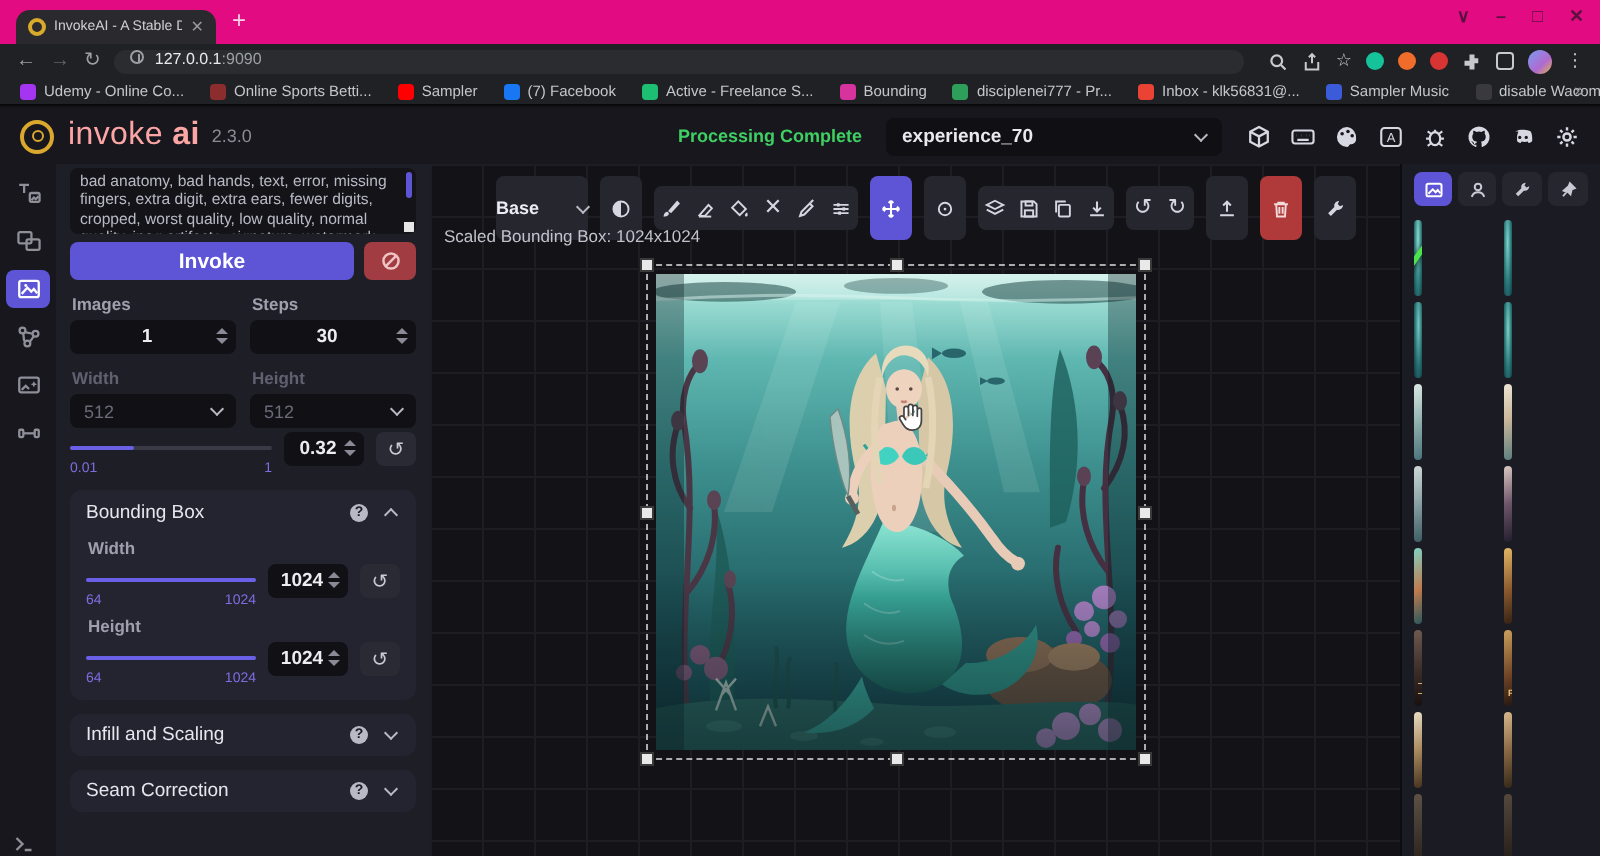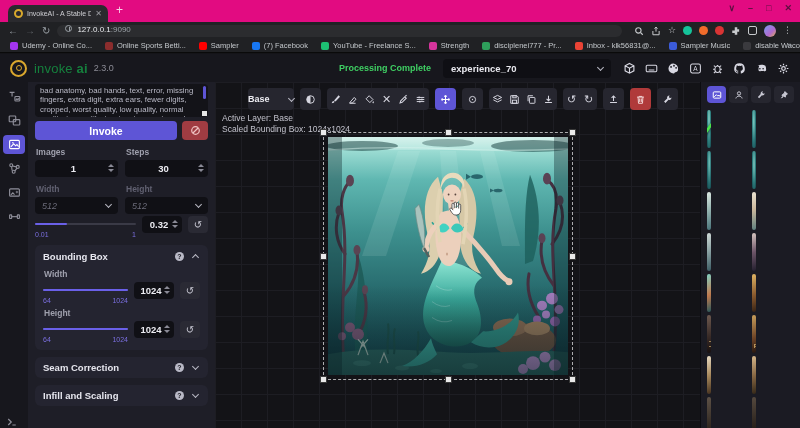--- a/index.html
+++ b/index.html
@@ -37,21 +37,21 @@
   .bm{display:flex;align-items:center;gap:4px;flex:none;}
   .bfav{width:8px;height:8px;border-radius:2px;flex:none;}
   .blabel{font-size:7.5px;color:#c3c7cb;white-space:nowrap;}
   .bm-overflow{margin-left:auto;color:#9aa0a6;font-size:9px;}
 
   
   .appheader{position:absolute;top:54px;left:0;right:0;height:28px;background:#17171d;
     display:flex;align-items:center;padding:0 10px;}
   .logo{width:17px;height:17px;border:2.6px solid #dba82e;border-radius:50%;display:flex;align-items:center;justify-content:center;flex:none;}
   .logo-inner{width:6px;height:6px;border:1.8px solid #dba82e;border-radius:50%;}
-  .brand{margin-left:7px;font-size:13px;color:#15803d;letter-spacing:.2px;}
+  .brand{margin-left:7px;font-size:16px;color:#fca5a5;letter-spacing:.2px;}
   .brand .bold{font-weight:bold;}
   .version{margin-left:6px;font-size:9px;color:#8b8b95;}
   .status{margin-left:auto;font-size:9px;font-weight:bold;color:#3fcf63;}
   .model{margin-left:12px;width:168px;height:19px;background:#0f0f14;border-radius:4px;
     display:flex;align-items:center;padding:0 8px;color:#e9e9ef;font-size:9.5px;font-weight:bold;}
   .chev{width:5px;height:5px;border-right:1.4px solid #b9b9c4;border-bottom:1.4px solid #b9b9c4;
     transform:rotate(45deg);margin-left:auto;margin-top:-2px;flex:none;}
   .chev.up{transform:rotate(-135deg);margin-top:2px;}
   .hicons{display:flex;align-items:center;gap:9px;margin-left:12px;color:#d8d8e2;}
   .hicon{width:13px;height:13px;display:flex;}
@@ -82,45 +82,45 @@
   .flabel{font-size:8.5px;font-weight:bold;color:#9fa0ad;margin:2px 0 3px 1px;white-space:nowrap;}
   .flabel.dim{color:#606070;}
   .numbox{height:17px;background:#101015;border-radius:4px;position:relative;display:flex;align-items:center;
     justify-content:center;color:#ececf2;font-size:9.5px;font-weight:bold;}
   .numbox .val{margin-right:6px;}
   .stepper{position:absolute;right:4px;top:3.5px;display:flex;flex-direction:column;gap:2.5px;}
   .tri-up{width:0;height:0;border-left:3px solid transparent;border-right:3px solid transparent;border-bottom:3.5px solid #8a8a96;}
   .tri-dn{width:0;height:0;border-left:3px solid transparent;border-right:3px solid transparent;border-top:3.5px solid #8a8a96;}
   .selbox{height:17px;background:#101015;border-radius:4px;display:flex;align-items:center;padding:0 7px;
     color:#ececf2;font-size:9px;font-weight:bold;}
-  .selbox.dimval{color:#6a6a78;font-weight:normal;font-style:italic;}
+  .selbox.dimval{color:#6a6a78;font-weight:normal;}
   .sliderline{display:flex;align-items:flex-start;gap:6px;margin-top:2px;}
   .slwrap{flex:1;padding-top:1px;}
   .slider{position:relative;height:13px;}
   .track{position:absolute;left:0;right:0;top:5.5px;height:2.6px;background:#3a3a46;border-radius:2px;}
   .fill{position:absolute;left:0;top:5.5px;height:2.6px;background:#6a60e8;border-radius:2px;}
   .thumb{position:absolute;top:2px;width:3.5px;height:9.5px;background:#fff;border-radius:2px;}
   .minmax{display:flex;justify-content:space-between;font-size:7px;color:#7b6fe0;margin-top:1px;}
   .valuebox{width:40px;flex:none;}
   .resetbtn{width:20px;height:17px;flex:none;background:#2a2a34;border-radius:4px;color:#c9c9d4;font-size:10px;
     display:flex;align-items:center;justify-content:center;}
   .accordion{background:#242430;border-radius:6px;margin-top:7px;padding:5px 8px 7px;}
   .acc-head{display:flex;align-items:center;height:13px;}
-  .acc-title{font-size:9.5px;font-weight:bold;color:#e6e6ee;}
+  .acc-title{font-size:9.5px;font-weight:normal;color:#e6e6ee;}
   .qicon{margin-left:auto;width:9px;height:9px;border-radius:50%;background:#b9b9c6;color:#1a1a22;
     font-size:7px;font-weight:bold;display:flex;align-items:center;justify-content:center;line-height:1;}
   .acc-chev{margin-left:9px;margin-right:2px;}
   .acc-bar{background:#242430;border-radius:6px;margin-top:7px;height:21px;display:flex;align-items:center;padding:0 8px;}
 
   
   .canvasArea{position:absolute;left:215px;top:82px;width:485px;bottom:0;background:#131317;
     background-image:linear-gradient(#1d1d23 1px,transparent 1px),linear-gradient(90deg,#1d1d23 1px,transparent 1px);
     background-size:26px 26px;}
   .cv-toolbar{position:absolute;top:6px;left:33px;display:flex;align-items:center;gap:6px;}
-  .tb{height:22px;background:#26262f;border-radius:4px;display:flex;align-items:center;justify-content:center;color:#d6d6e0;}
+  .tb{height:32px;background:#26262f;border-radius:4px;display:flex;align-items:center;justify-content:center;color:#d6d6e0;}
   .tb.single{width:21px;}
   .tb.base{width:46px;gap:4px;font-size:9px;font-weight:bold;color:#ececf2;}
   .tb.active{background:#5e55d6;color:#fff;}
   .tb.danger{background:#b03a3a;color:#f4dada;}
   .tb-group{display:flex;background:#26262f;border-radius:4px;}
   .tbi{width:17px;height:22px;display:flex;align-items:center;justify-content:center;color:#d6d6e0;}
   .tb svg,.tbi svg{width:11px;height:11px;}
   .tglyph{font-size:11px;line-height:1;}
   .cv-info{position:absolute;left:7px;top:31px;font-size:8.5px;color:#c2c2cc;line-height:11px;}
   .genimage{position:absolute;left:113px;top:55px;width:240px;height:238px;}
@@ -230,25 +230,25 @@
       <span class="bm">
         <span class="bfav" style="background: rgb(255, 0, 0);"></span>
         <span class="blabel">Sampler</span>
       </span>
       <span class="bm">
         <span class="bfav" style="background: rgb(24, 119, 242);"></span>
         <span class="blabel">(7) Facebook</span>
       </span>
       <span class="bm">
         <span class="bfav" style="background: rgb(29, 191, 115);"></span>
-        <span class="blabel">YouTube - Freelance S...</span>
+        <span class="blabel">Active - Freelance S...</span>
       </span>
       <span class="bm">
         <span class="bfav" style="background: rgb(214, 52, 156);"></span>
-        <span class="blabel">Strength</span>
+        <span class="blabel">Bounding</span>
       </span>
       <span class="bm">
         <span class="bfav" style="background: rgb(46, 158, 91);"></span>
         <span class="blabel">disciplenei777 - Pr...</span>
       </span>
       <span class="bm">
         <span class="bfav" style="background: rgb(234, 67, 53);"></span>
         <span class="blabel">Inbox - klk56831@...</span>
       </span>
       <span class="bm">
@@ -492,26 +492,26 @@
           <span class="stepper">
               <span class="tri-up"></span>
               <span class="tri-dn"></span>
             </span>
           </div>
         <div class="resetbtn">↺</div>
       </div>
     </div>
 
     <div class="acc-bar">
-      <span class="acc-title">Seam Correction</span>
+      <span class="acc-title">Infill and Scaling</span>
       <span class="qicon">?</span>
       <span class="chev acc-chev"></span>
     </div>
     <div class="acc-bar">
-      <span class="acc-title">Infill and Scaling</span>
+      <span class="acc-title">Seam Correction</span>
       <span class="qicon">?</span>
       <span class="chev acc-chev"></span>
     </div>
 
   </div>
 
   <div class="canvasArea">
     <div class="cv-toolbar">
       <div class="tb base">
         <span>Base</span>
@@ -611,21 +611,20 @@
       </div>
       <div class="tb single">
         <svg viewBox="0 0 16 16" fill="currentColor">
             <path d="M11 2.2a3.4 3.4 0 0 0-3.5 4.3L3 11l2 2 4.5-4.5A3.4 3.4 0 0 0 13.8 5l-2.2 1-1.6-1.6z"></path>
           </svg>
       </div>
     </div>
 
     <div class="cv-info">
 
-    <div>Active Layer: Base</div>
         <div>Scaled Bounding Box: 1024x1024</div>
       </div>
 
     <div class="genimage">
       <svg viewBox="0 0 240 240" preserveAspectRatio="none">
         <defs>
           <linearGradient id="wg" x1="0" y1="0" x2="0" y2="1">
             <stop offset="0" stop-color="#cdeee7"></stop>
               <stop offset=".06" stop-color="#9adbd2"></stop>
             <stop offset=".18" stop-color="#5fb7b1"></stop>

